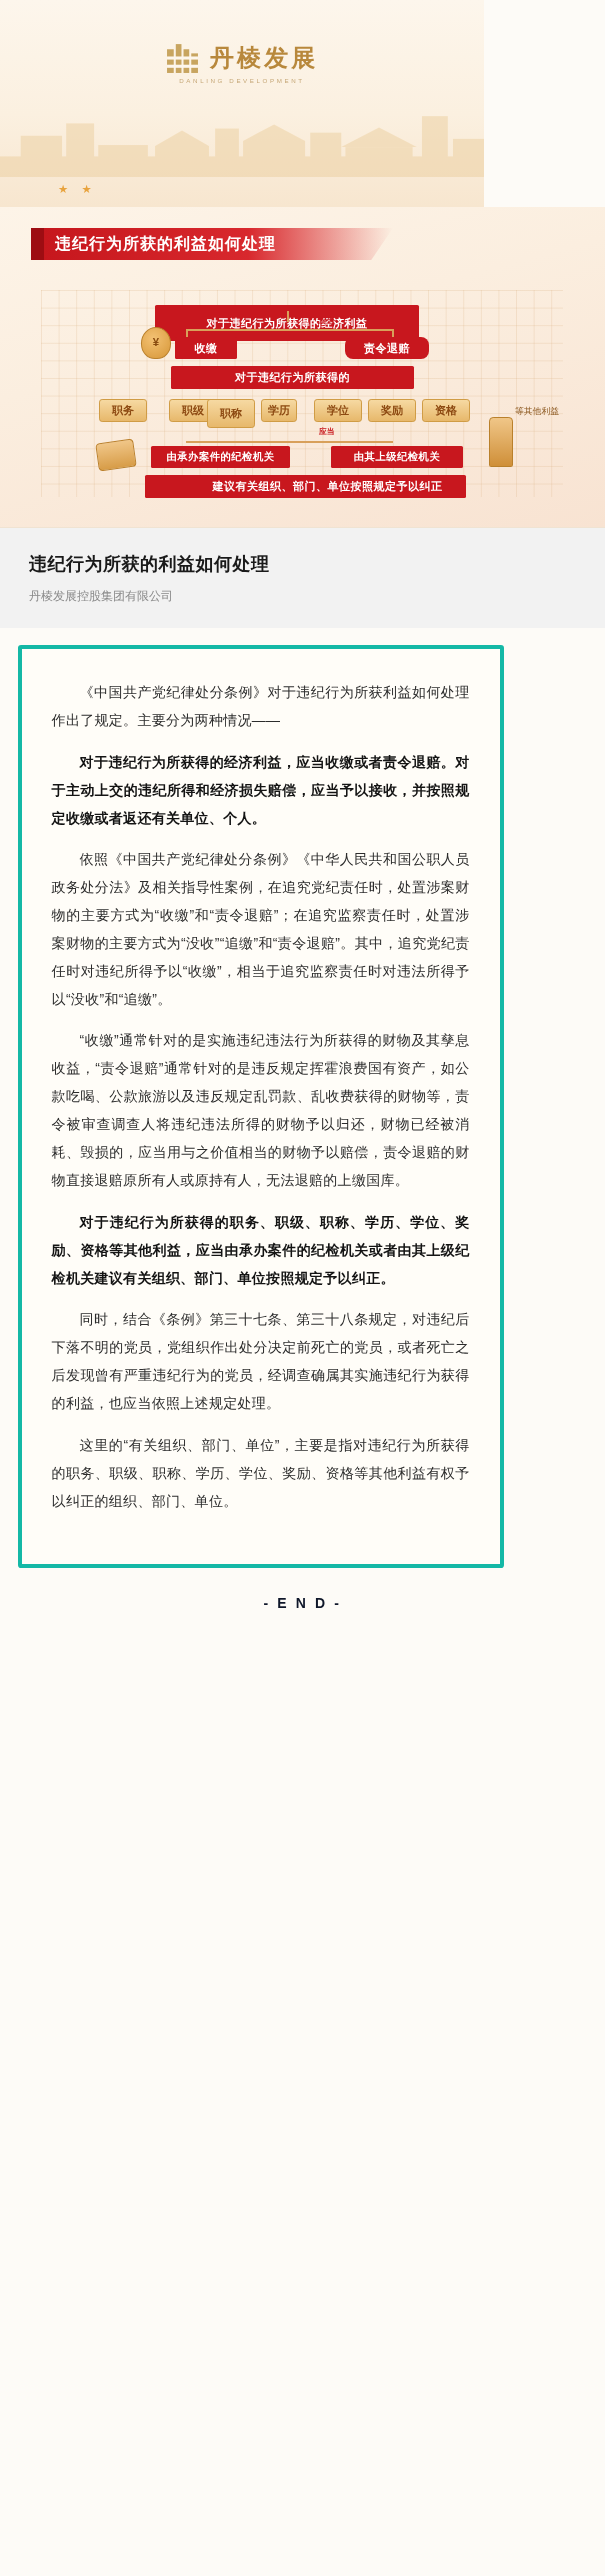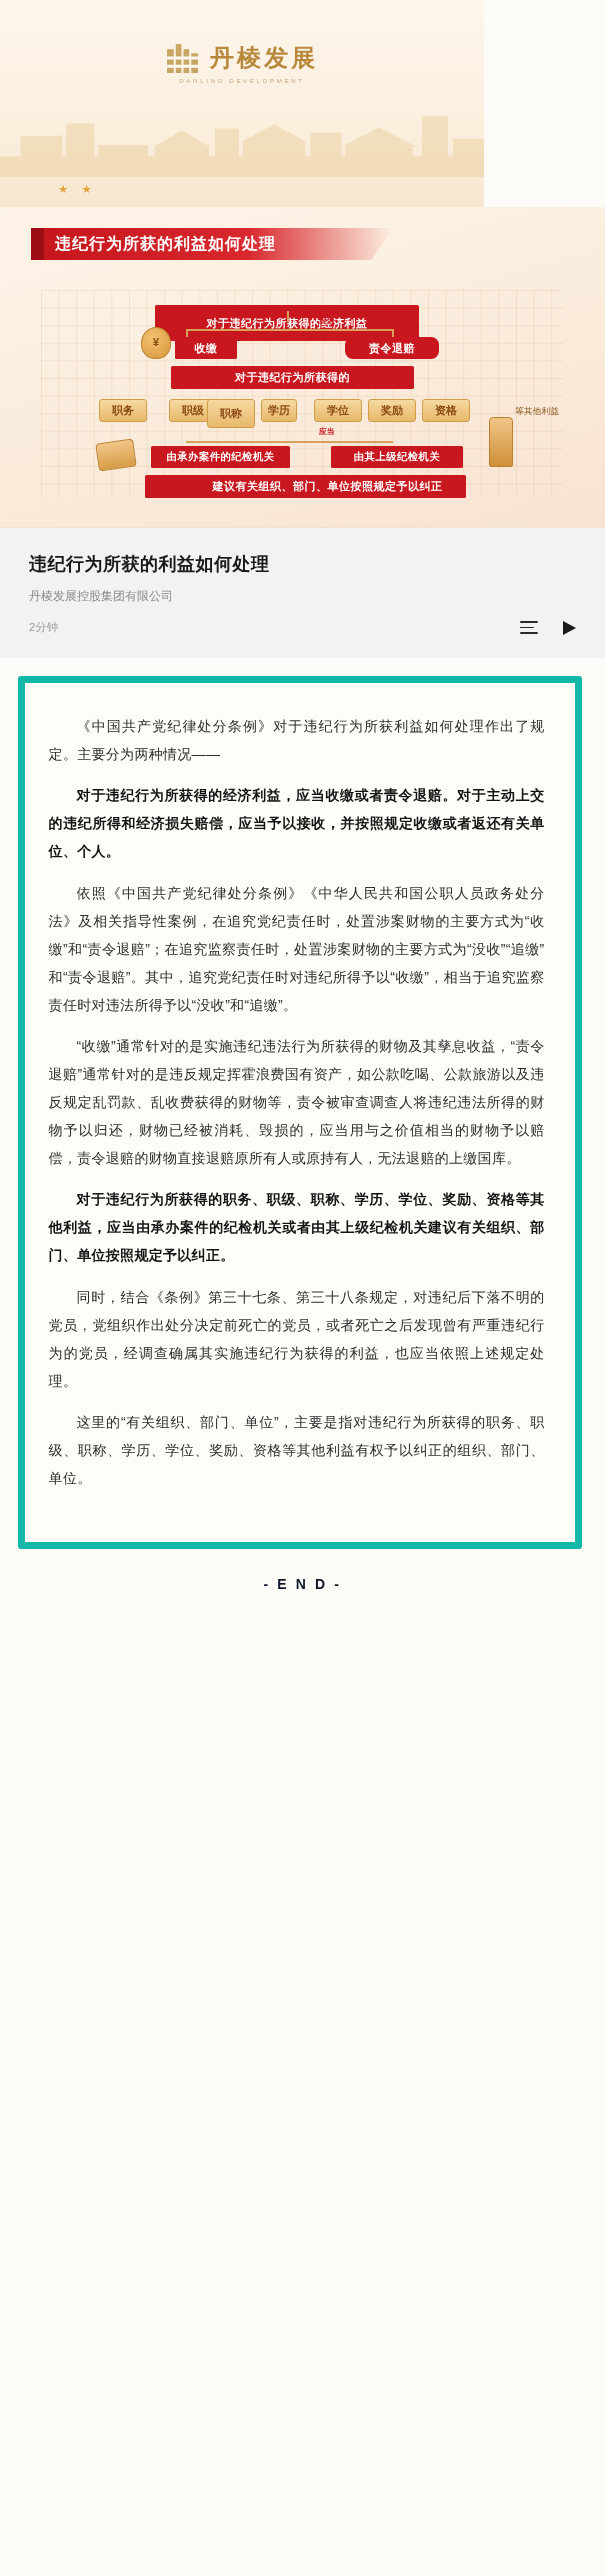--- a/index.html
+++ b/index.html
@@ -234,25 +234,25 @@
   .icon-play {
     width: 0; height: 0;
     border-left: 13.4px solid #1b1b1b;
     border-top: 7.8px solid transparent;
     border-bottom: 7.8px solid transparent;
   }
 
   
   .body-card {
     margin: 17.6px 17.6px 0 17.6px;
-    width: 564px;
+    width: 486px;
     background: #fffdf8;
-    border: 7px solid #14b8a6;
+    border: 4px solid #14b8a6;
     border-radius: 3.1px;
-    padding: 29px 30px 36px 24px;
+    padding: 29px 30px 36px 30px;
   }
   .body-card p {
     margin: 0 0 13.4px 0;
     font-size: 14px;
     line-height: 2.0;
     color: #2c2c2c;
     text-indent: 2em;
     text-align: justify;
     letter-spacing: 0.3px;
   }
@@ -327,21 +327,21 @@
   <div class="tiny-red" style="left:279px; top:108px;">应当</div>
 
   <div class="conn" style="left:287px; top:104px; width:1.6px; height:11.4px;"></div>
   <div class="conn" style="left:186px; top:122px; width:207px; height:1.6px;"></div>
   <div class="conn" style="left:186px; top:122px; width:1.6px; height:9.3px;"></div>
   <div class="conn" style="left:392px; top:122px; width:1.6px; height:9.3px;"></div>
 
   <div class="bag" style="left:141px; top:120px;"></div>
 
   <div class="red-band" style="left:175px; top:130px; width:62px; height:22px; font-size:11px;">收缴</div>
-  <div class="red-band" style="left:345px; top:130px; width:94px; height:22px; font-size:11px;border-radius:8px;">责令退赔</div>
+  <div class="red-band" style="left:345px; top:130px; width:84px; height:22px; font-size:11px;border-radius:8px;">责令退赔</div>
 
   <div class="red-band" style="left:171px; top:159px; width:243px; height:23px; font-size:11px;">对于违纪行为所获得的</div>
 
   <div class="gold-pill" style="left:99px; top:192px; width:48px; height:23px; font-size:11px;">职务</div>
   <div class="gold-pill" style="left:153px; top:192px; width:48px; height:23px; font-size:11px;margin-left:16px;">职级</div>
   <div class="gold-pill" style="left:207px; top:192px; width:48px; height:29px; font-size:11px;">职称</div>
   <div class="gold-pill" style="left:261px; top:192px; width:36px; height:23px; font-size:11px;">学历</div>
   <div class="gold-pill" style="left:314px; top:192px; width:48px; height:23px; font-size:11px;">学位</div>
   <div class="gold-pill" style="left:368px; top:192px; width:48px; height:23px; font-size:11px;">奖励</div>
   <div class="gold-pill" style="left:422px; top:192px; width:48px; height:23px; font-size:11px;">资格</div>
@@ -356,31 +356,20 @@
   <div class="red-band" style="left:151px; top:239px; width:139px; height:22px; font-size:10.3px;">由承办案件的纪检机关</div>
   <div class="tiny-red" style="left:297px; top:245px;">或者</div>
   <div class="red-band" style="left:331px; top:239px; width:132px; height:22px; font-size:10.3px;">由其上级纪检机关</div>
 
   <div class="red-band" style="left:145px; top:268px; width:321px; height:23px; font-size:11px;padding-left:44px;">建议有关组织、部门、单位按照规定予以纠正</div>
 </div>
 
 <div class="meta-block">
   <div class="art-title">违纪行为所获的利益如何处理</div>
   <div class="art-source">丹棱发展控股集团有限公司</div>
-  <div class="meta-row">
-    <div class="art-dur">2分钟</div>
-    <div class="meta-ctrls">
-      <div class="icon-list">
-        <i style="top:0; width:17.6px;"></i>
-        <i style="top:5.7px; width:13.4px;"></i>
-        <i style="top:11.4px; width:17.6px;"></i>
-      </div>
-      <div class="icon-play"></div>
-    </div>
-  </div>
 </div>
 
 <div class="body-card">
   <p>《中国共产党纪律处分条例》对于违纪行为所获利益如何处理作出了规定。主要分为两种情况——</p>
   <p class="bold">对于违纪行为所获得的经济利益，应当收缴或者责令退赔。对于主动上交的违纪所得和经济损失赔偿，应当予以接收，并按照规定收缴或者返还有关单位、个人。</p>
   <p>依照《中国共产党纪律处分条例》《中华人民共和国公职人员政务处分法》及相关指导性案例，在追究党纪责任时，处置涉案财物的主要方式为“收缴”和“责令退赔”；在追究监察责任时，处置涉案财物的主要方式为“没收”“追缴”和“责令退赔”。其中，追究党纪责任时对违纪所得予以“收缴”，相当于追究监察责任时对违法所得予以“没收”和“追缴”。</p>
   <p>“收缴”通常针对的是实施违纪违法行为所获得的财物及其孳息收益，“责令退赔”通常针对的是违反规定挥霍浪费国有资产，如公款吃喝、公款旅游以及违反规定乱罚款、乱收费获得的财物等，责令被审查调查人将违纪违法所得的财物予以归还，财物已经被消耗、毁损的，应当用与之价值相当的财物予以赔偿，责令退赔的财物直接退赔原所有人或原持有人，无法退赔的上缴国库。</p>
   <p class="bold">对于违纪行为所获得的职务、职级、职称、学历、学位、奖励、资格等其他利益，应当由承办案件的纪检机关或者由其上级纪检机关建议有关组织、部门、单位按照规定予以纠正。</p>
   <p>同时，结合《条例》第三十七条、第三十八条规定，对违纪后下落不明的党员，党组织作出处分决定前死亡的党员，或者死亡之后发现曾有严重违纪行为的党员，经调查确属其实施违纪行为获得的利益，也应当依照上述规定处理。</p>
   <p>这里的“有关组织、部门、单位”，主要是指对违纪行为所获得的职务、职级、职称、学历、学位、奖励、资格等其他利益有权予以纠正的组织、部门、单位。</p>

